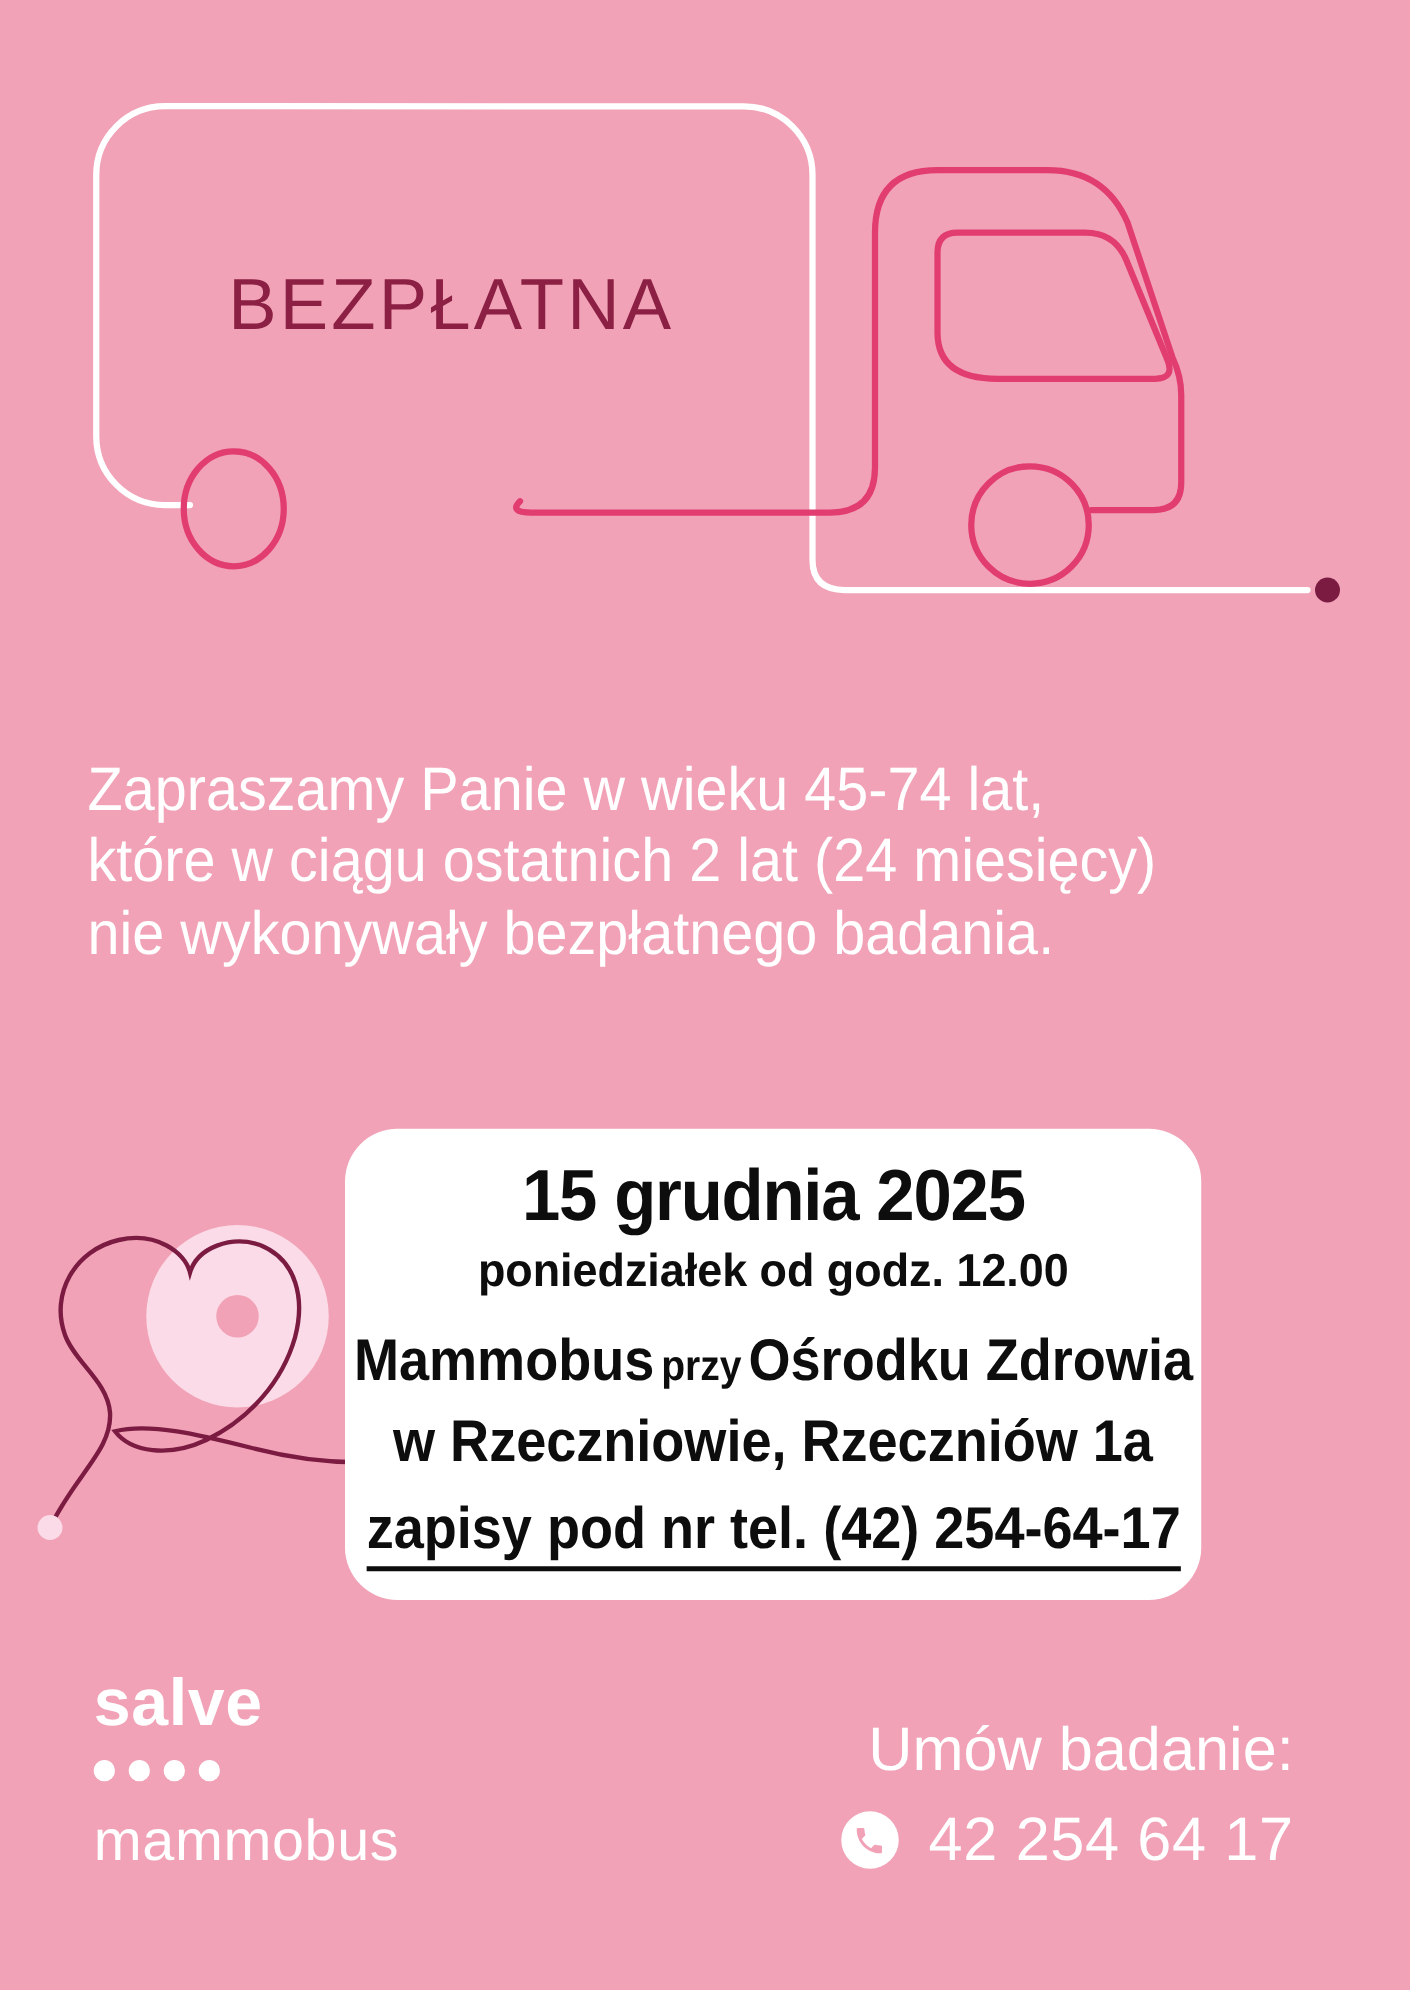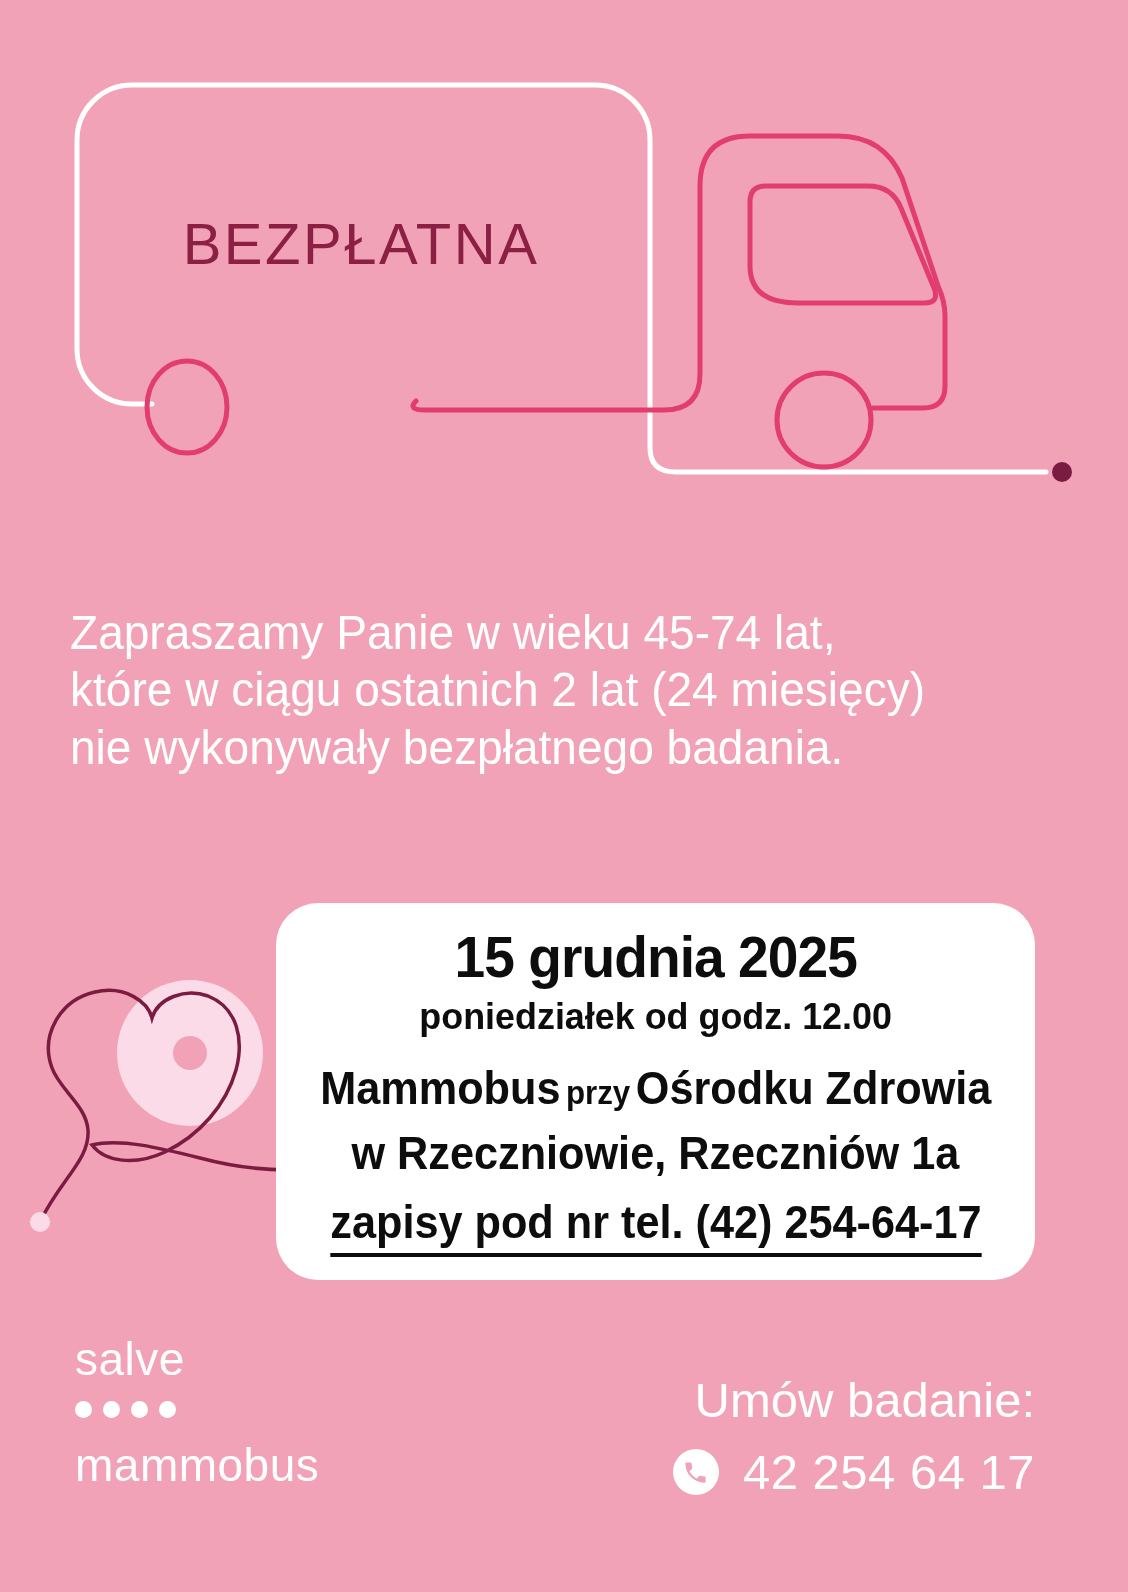--- a/index.html
+++ b/index.html
@@ -41,38 +41,38 @@
     white-space:nowrap;
   }
   
   .heart-svg{position:absolute;left:0;top:940px;width:340px;height:320px;}
   .heart-svg .lightcircle{fill:var(--heart-light);}
   .heart-svg .innerdot{fill:var(--background);}
   .heart-svg .squiggle{fill:none;stroke:var(--dark-accent);stroke-width:3.5;stroke-linecap:round;}
   .heart-svg .enddot{fill:var(--heart-light);}
   
   .event-card{
-    position:absolute;left:276px;top:903px;width:759px;height:377px;
+    position:absolute;left:276px;top:903px;width:685px;height:377px;
     background:var(--card-bg);border-radius:42px;
     display:flex;flex-direction:column;align-items:center;justify-content:center;
     color:var(--card-text);text-align:center;padding:10px 8px 14px 8px;
   }
   .event-card .line{white-space:nowrap;font-weight:700;}
   .card-date{font-size:58px;transform:scaleX(0.95);letter-spacing:-1px;}
   .card-daytime{font-size:37px;margin-top:6px;transform:scaleX(0.97);}
   .card-loc1{font-size:47px;margin-top:22px;transform:scaleX(0.92);}
   .card-loc1 .small-word{font-size:34px;margin:0 6px;}
   .card-loc2{font-size:47px;margin-top:10px;transform:scaleX(0.92);}
   .card-phone{
     font-size:47px;margin-top:14px;transform:scaleX(0.92);
     border-bottom:4px solid var(--card-text);padding-bottom:4px;
   }
   
   .footer-left{position:absolute;left:75px;top:1332px;color:var(--footer-text);}
-  .brand-name{font-size:46px;font-weight:400;letter-spacing:0.5px;}
+  .brand-name{font-size:53px;font-weight:700;letter-spacing:0.5px;}
   .brand-dots{display:flex;gap:11px;margin-top:15px;}
   .brand-dots .dot{width:17px;height:17px;border-radius:50%;background:var(--footer-text);}
   .brand-sub{font-size:46px;font-weight:400;margin-top:20px;letter-spacing:0.5px;}
   .footer-right{
     position:absolute;right:93px;top:1348px;
     display:flex;flex-direction:column;align-items:flex-end;gap:16px;
     color:var(--footer-text);
     margin-top:24px;
   }
   .cta-label{font-size:49px;font-weight:400;}

